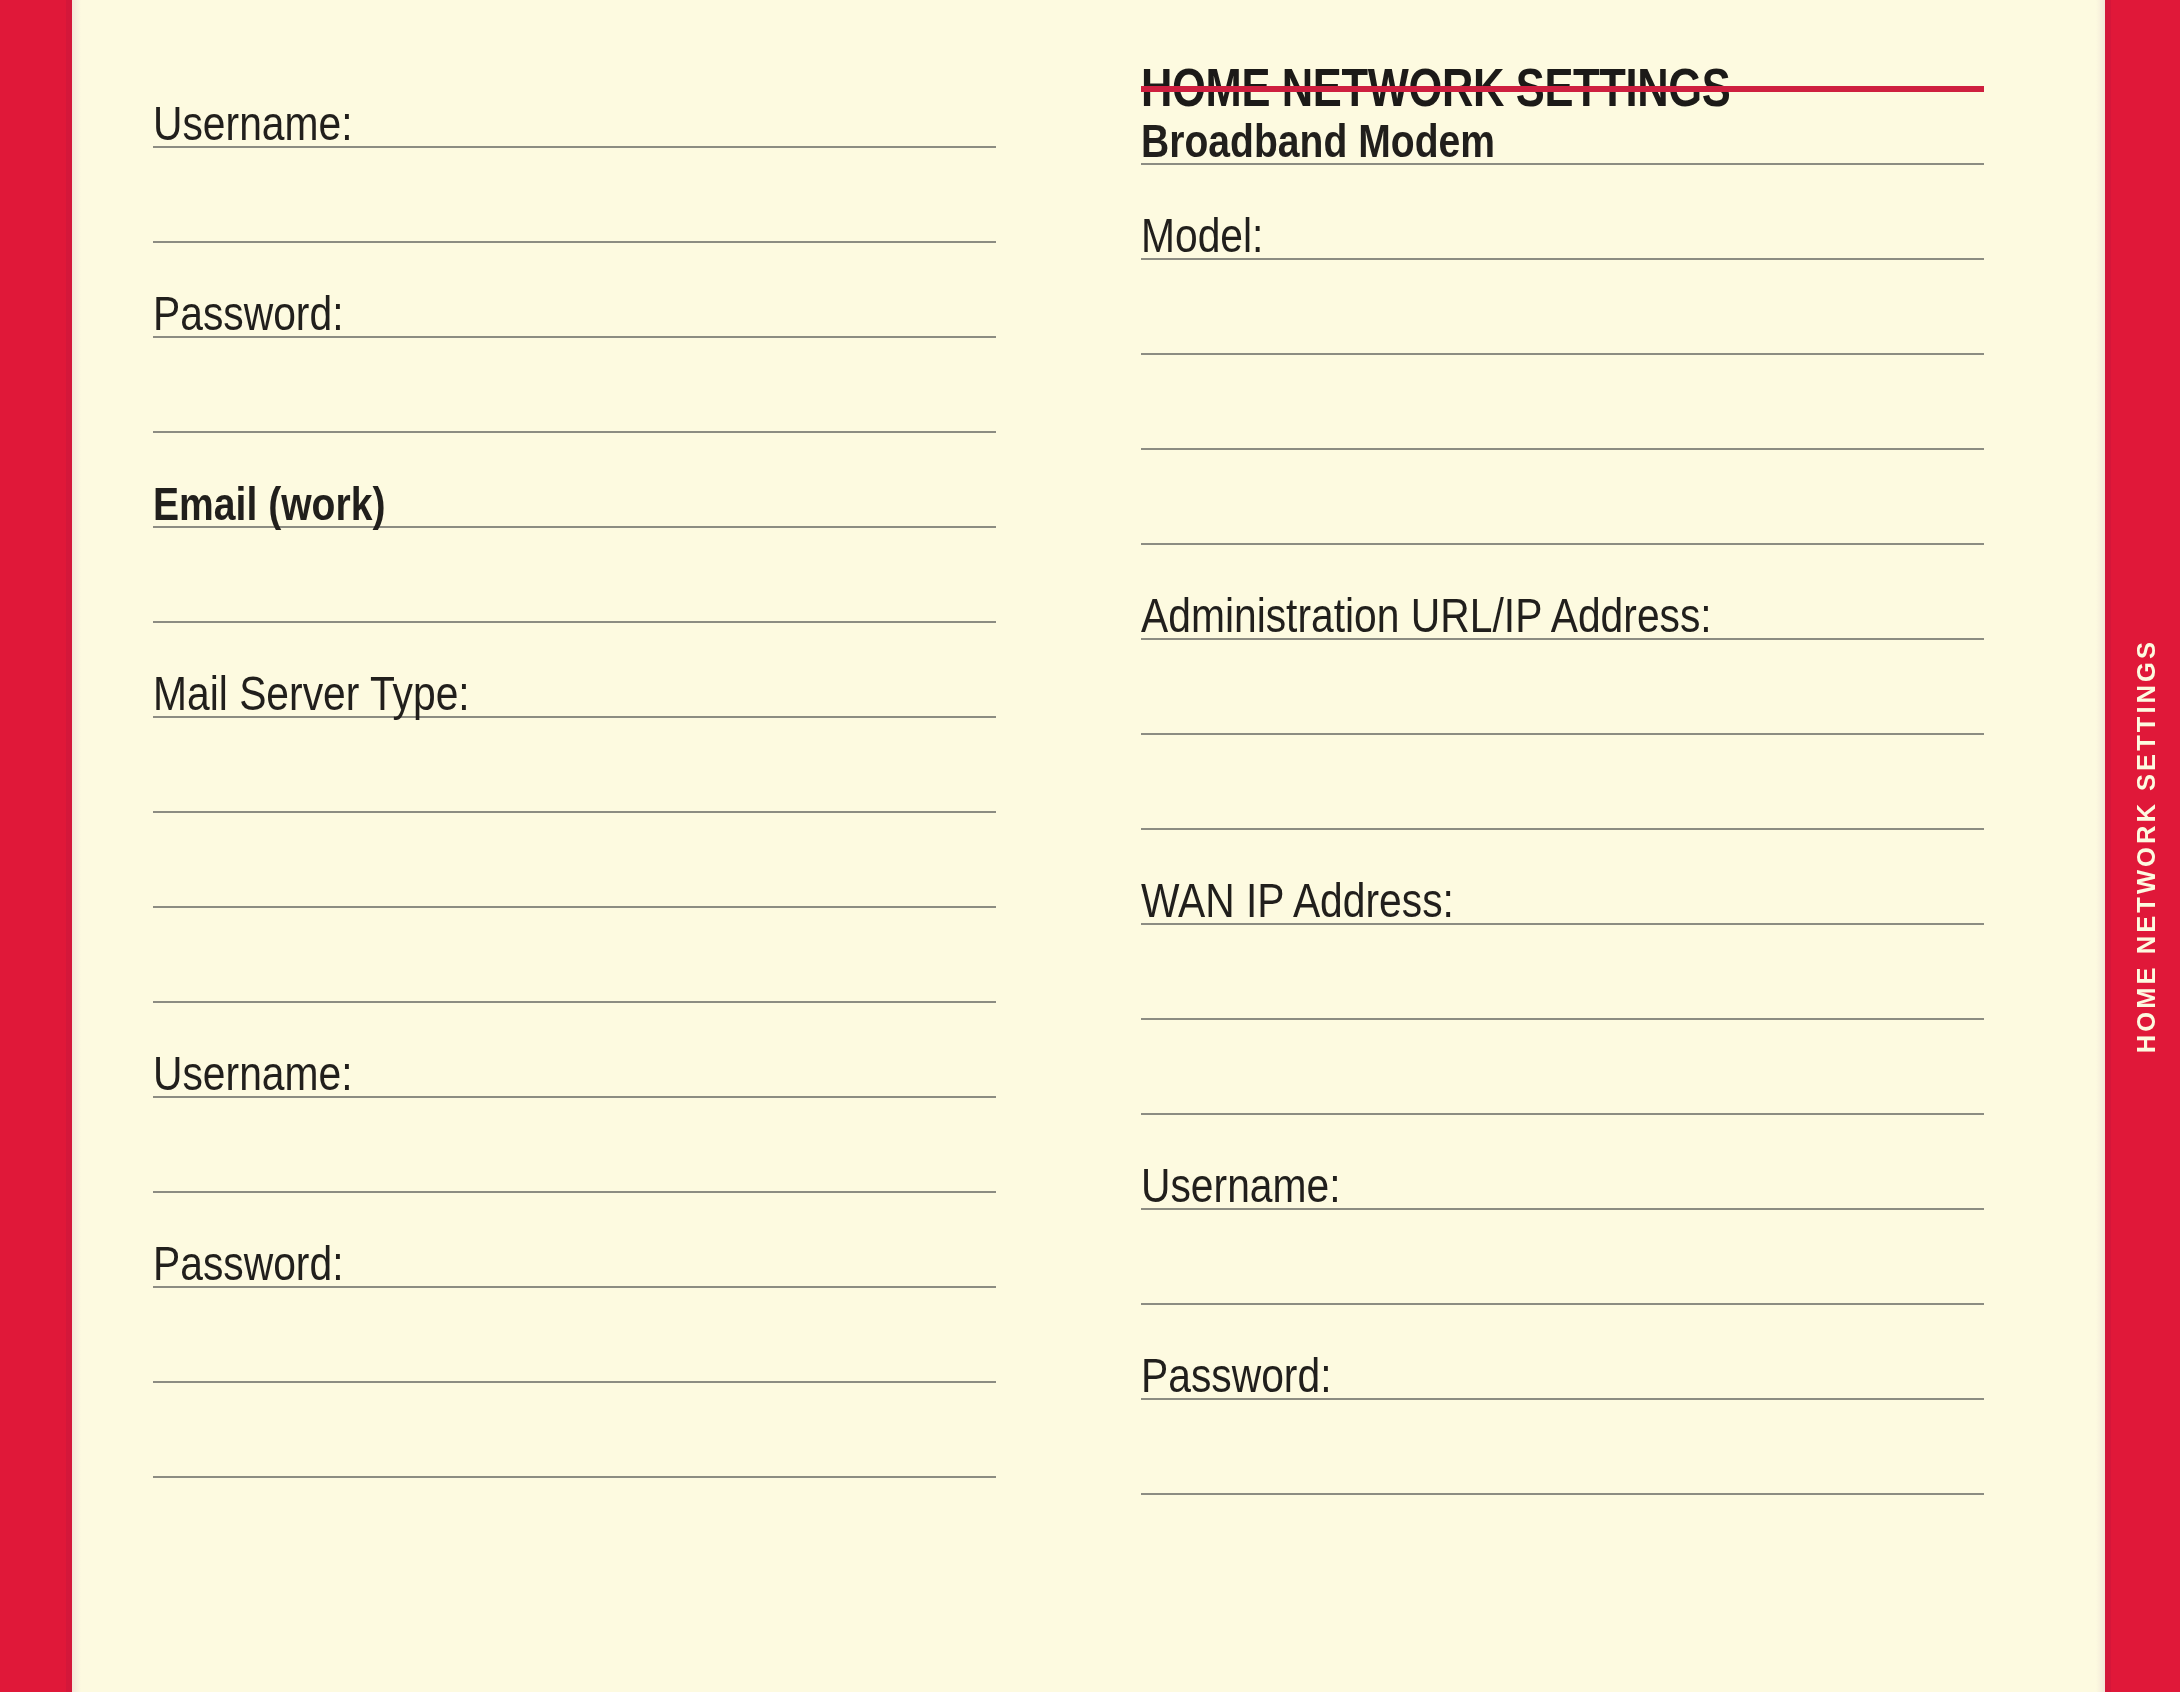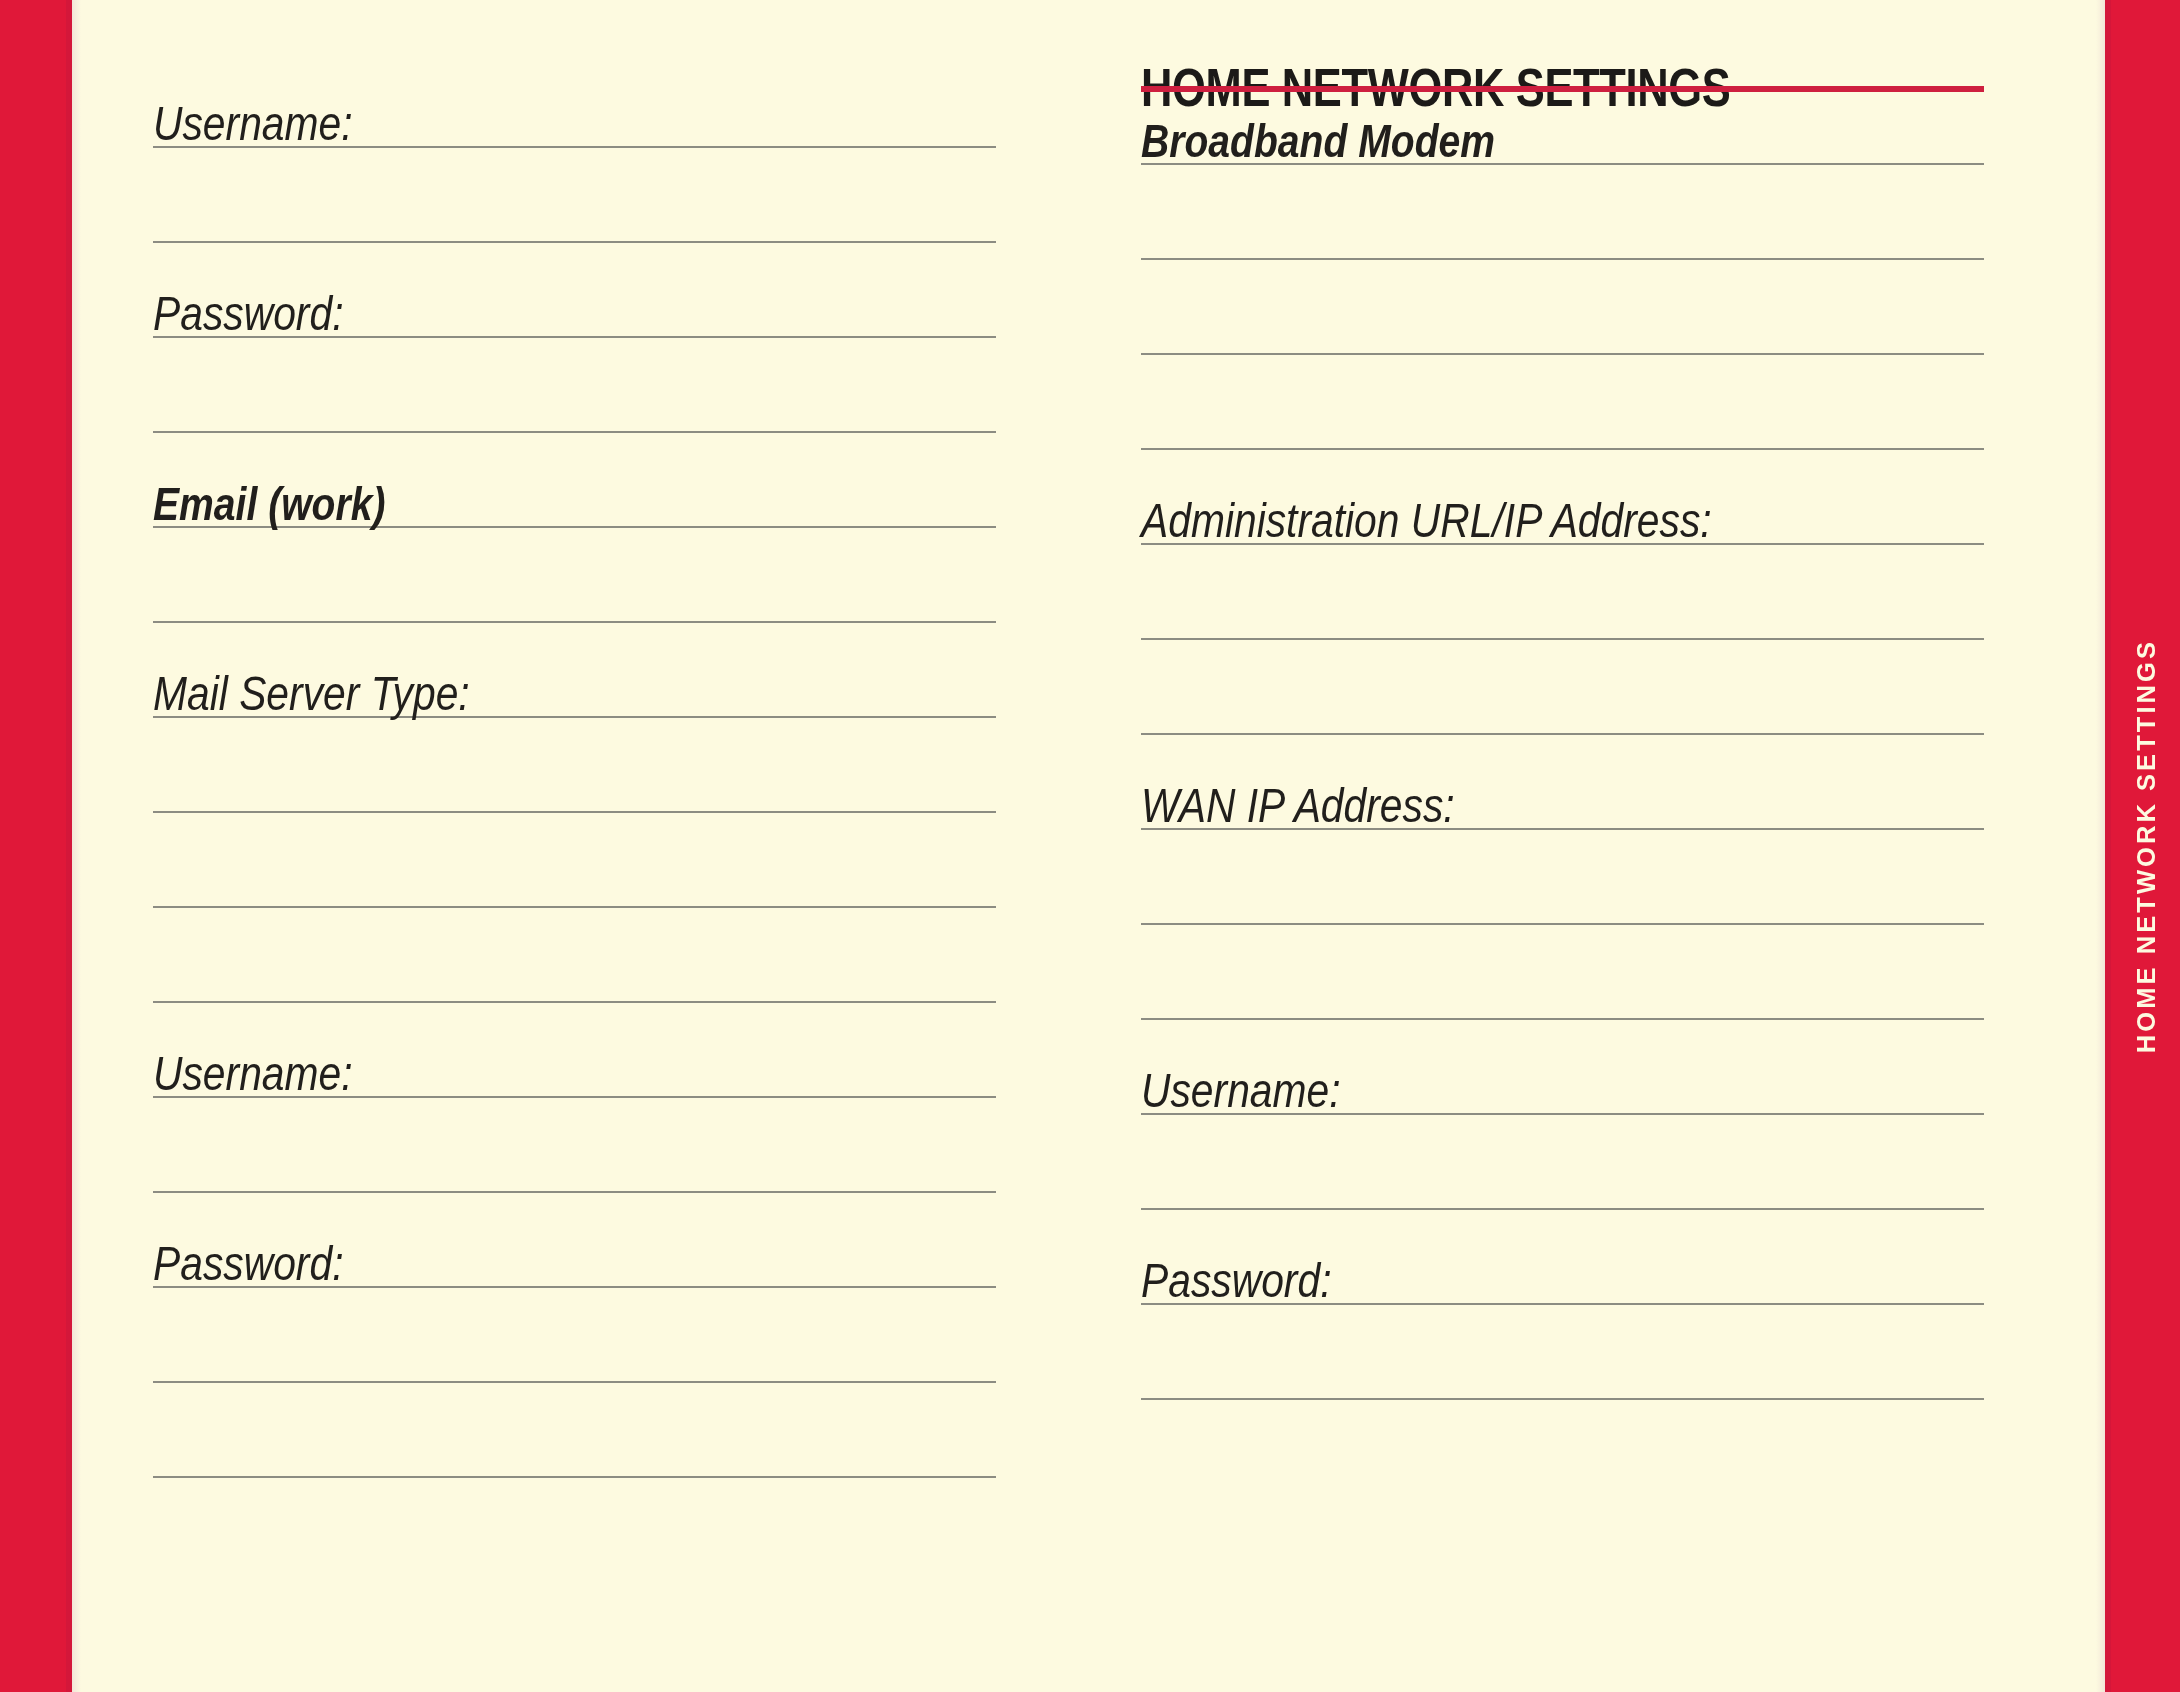--- a/index.html
+++ b/index.html
@@ -117,21 +117,20 @@
     height: 6px;
     background: #CE1F3F;
   }
 
   
   .field-row {
     position: relative;
     height: 95px;
     border-bottom: 2.6px solid #8C8C82;
     box-sizing: border-box;
-    font-style: italic;
   }
   .field-row .field-label {
     position: absolute;
     left: 0;
     bottom: -1.7px;
     font-family: "Liberation Sans Narrow", "Liberation Sans", sans-serif;
     font-weight: 400;
     font-size: 48px;
     line-height: 48px;
     color: #211F1C;
@@ -214,20 +213,23 @@
   <div class="column right">
 
     <div class="page-heading">
       <h1>HOME NETWORK SETTINGS</h1>
       <div class="rule-accent"></div>
     </div>
 
     <div class="field-row is-section" style="height:73px;">
       <span class="field-label">Broadband Modem</span>
     </div>
+    <div class="field-row">
+      <span class="field-label">Model:</span>
+    </div>
     <div class="field-row is-blank">
       
     </div>
     <div class="field-row is-blank">
       
     </div>
     <div class="field-row is-blank">
       
     </div>
     <div class="field-row">

